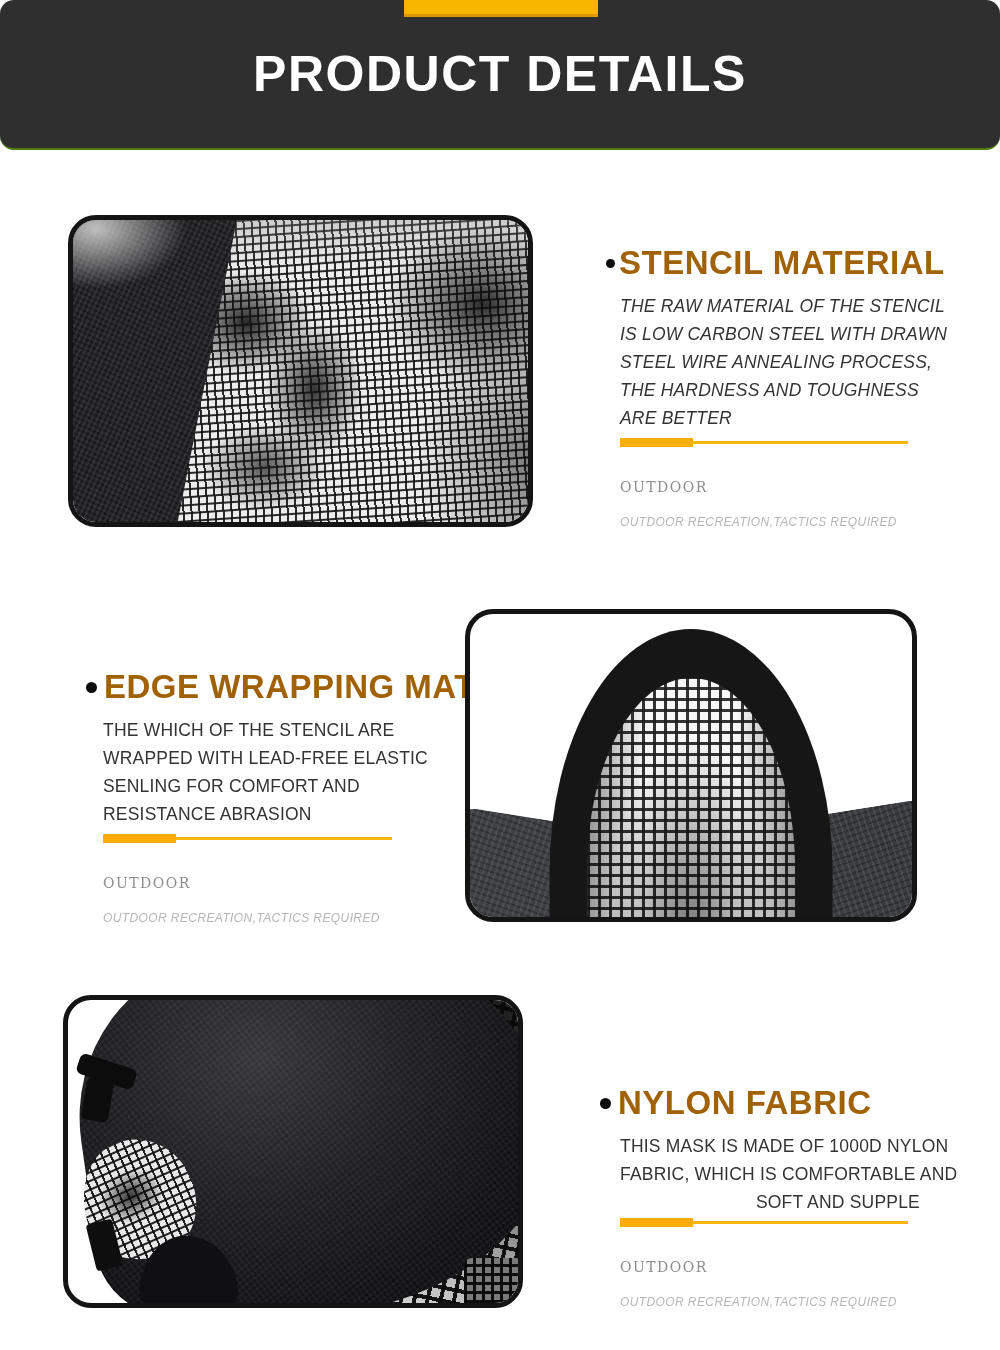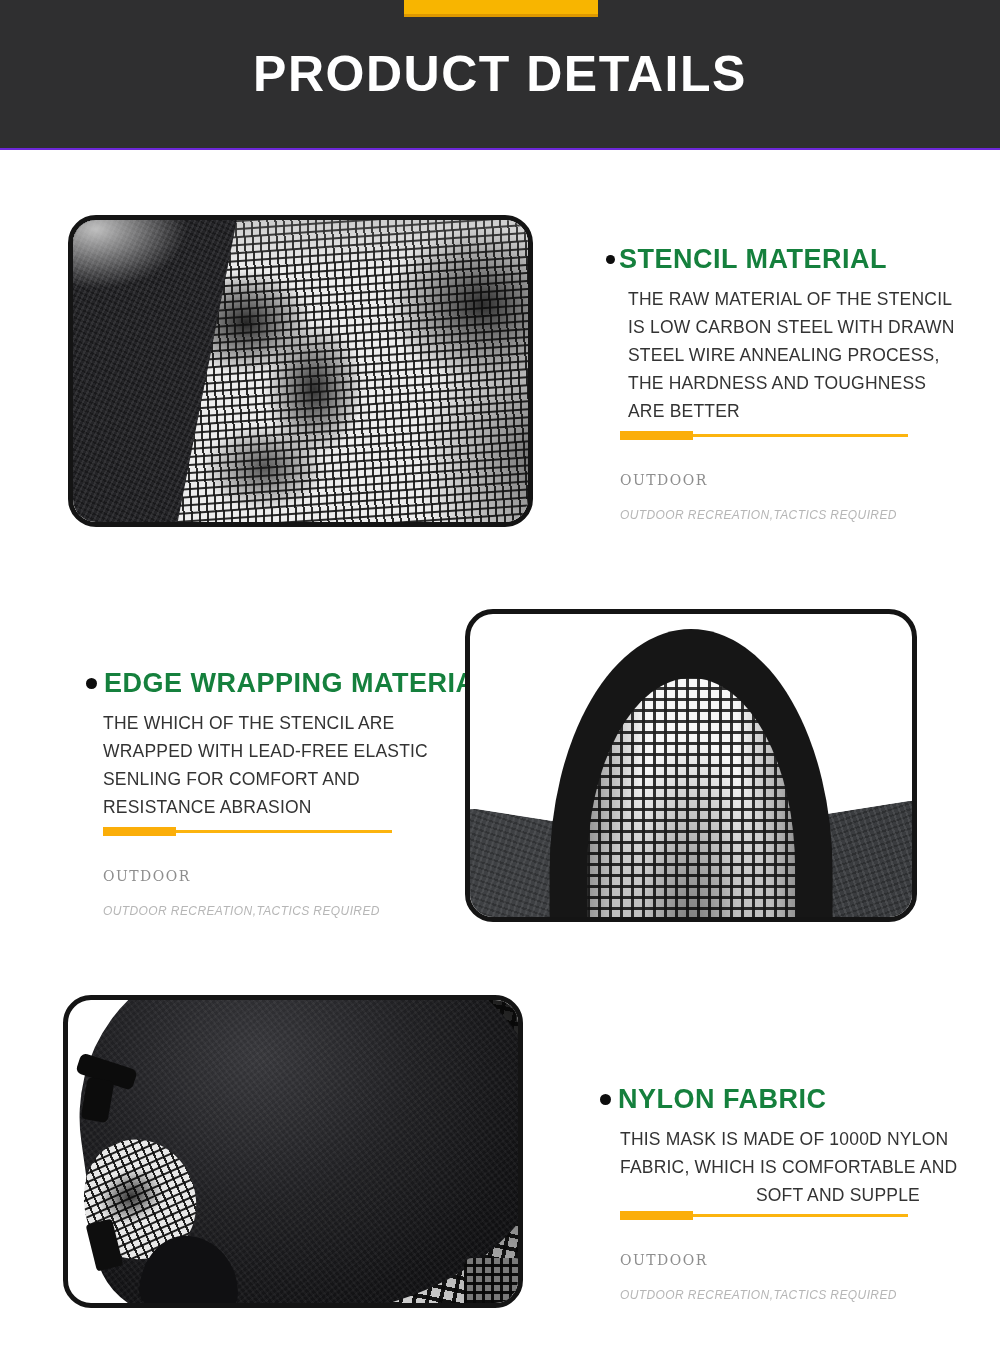--- a/index.html
+++ b/index.html
@@ -1,20 +1,20 @@
 <!DOCTYPE html>
 <html><head>
 <meta charset="utf-8">
 <style>
   html,body{margin:0;padding:0;background:#ffffff;}
   .page{position:relative;width:1000px;height:1350px;margin:0 auto;background:#ffffff;overflow:hidden;
         font-family:"Liberation Sans","DejaVu Sans",sans-serif;}
 
   
-  .header{position:absolute;left:0;top:0;width:1000px;height:148px;background:#2f2f30;border-bottom:2px solid #6d28d9;}
+  .header{position:absolute;left:0;top:0;width:1000px;height:148px;background:#2f2f30;border-bottom:2px solid #4d7c0f;border-radius:14px;}
   .header-tab{position:absolute;left:404px;top:0;width:194px;height:14px;background:#f8b500;border-bottom:3px solid #dd9800;}
   .page-title{position:absolute;left:0;top:0;width:100%;height:148px;display:flex;align-items:center;justify-content:center;
               margin:0;color:#ffffff;font-size:50px;font-weight:700;letter-spacing:1.5px;}
 
   
   .img-card{position:absolute;box-sizing:border-box;border:5px solid #141414;border-radius:28px;background:#ffffff;overflow:hidden;}
   .img-card *{position:absolute;}
   .img1{left:68px;top:215px;width:465px;height:312px;}
   .img2{left:465px;top:609px;width:452px;height:313px;}
   .img3{left:63px;top:995px;width:460px;height:313px;}
@@ -87,24 +87,24 @@
   
   .txt{position:absolute;}
   .t1{left:606px;top:244px;width:308px;}
   .t2{left:86px;top:668px;width:330px;}
   .t3{left:600px;top:1084px;width:320px;}
 
   .hrow{display:flex;align-items:center;margin:0 0 10px 0;}
   .dot{flex:0 0 auto;border-radius:50%;background:#0d0d0d;}
   .t1 .dot{width:9px;height:9px;margin-right:4px;}
   .t2 .dot,.t3 .dot{width:11px;height:11px;margin-right:7px;}
-  .heading{margin:0;font-size:27px;font-weight:700;color:#15803d;letter-spacing:.5px;white-space:nowrap;}
+  .heading{margin:0;font-size:33px;font-weight:700;color:#a16207;letter-spacing:.5px;white-space:nowrap;}
 
   .body-lines{color:#333333;font-size:17.5px;line-height:28px;letter-spacing:.2px;}
-  .t1 .body-lines{margin-left:22px;}
+  .t1 .body-lines{margin-left:14px;font-style:italic;}
   .t2 .body-lines{margin-left:17px;}
   .t3 .body-lines{margin-left:20px;text-align:right;}
   .bline{white-space:nowrap;}
 
   .divider{display:flex;align-items:center;margin-top:6px;}
   .t1 .divider{margin-left:14px;width:288px;}
   .t2 .divider{margin-left:17px;width:289px;}
   .t3 .divider{margin-left:20px;width:288px;margin-top:2px;}
   .div-thick{width:73px;height:9px;background:#fbae09;}
   .div-thin{flex:1;height:3px;background:#fcb40e;}

